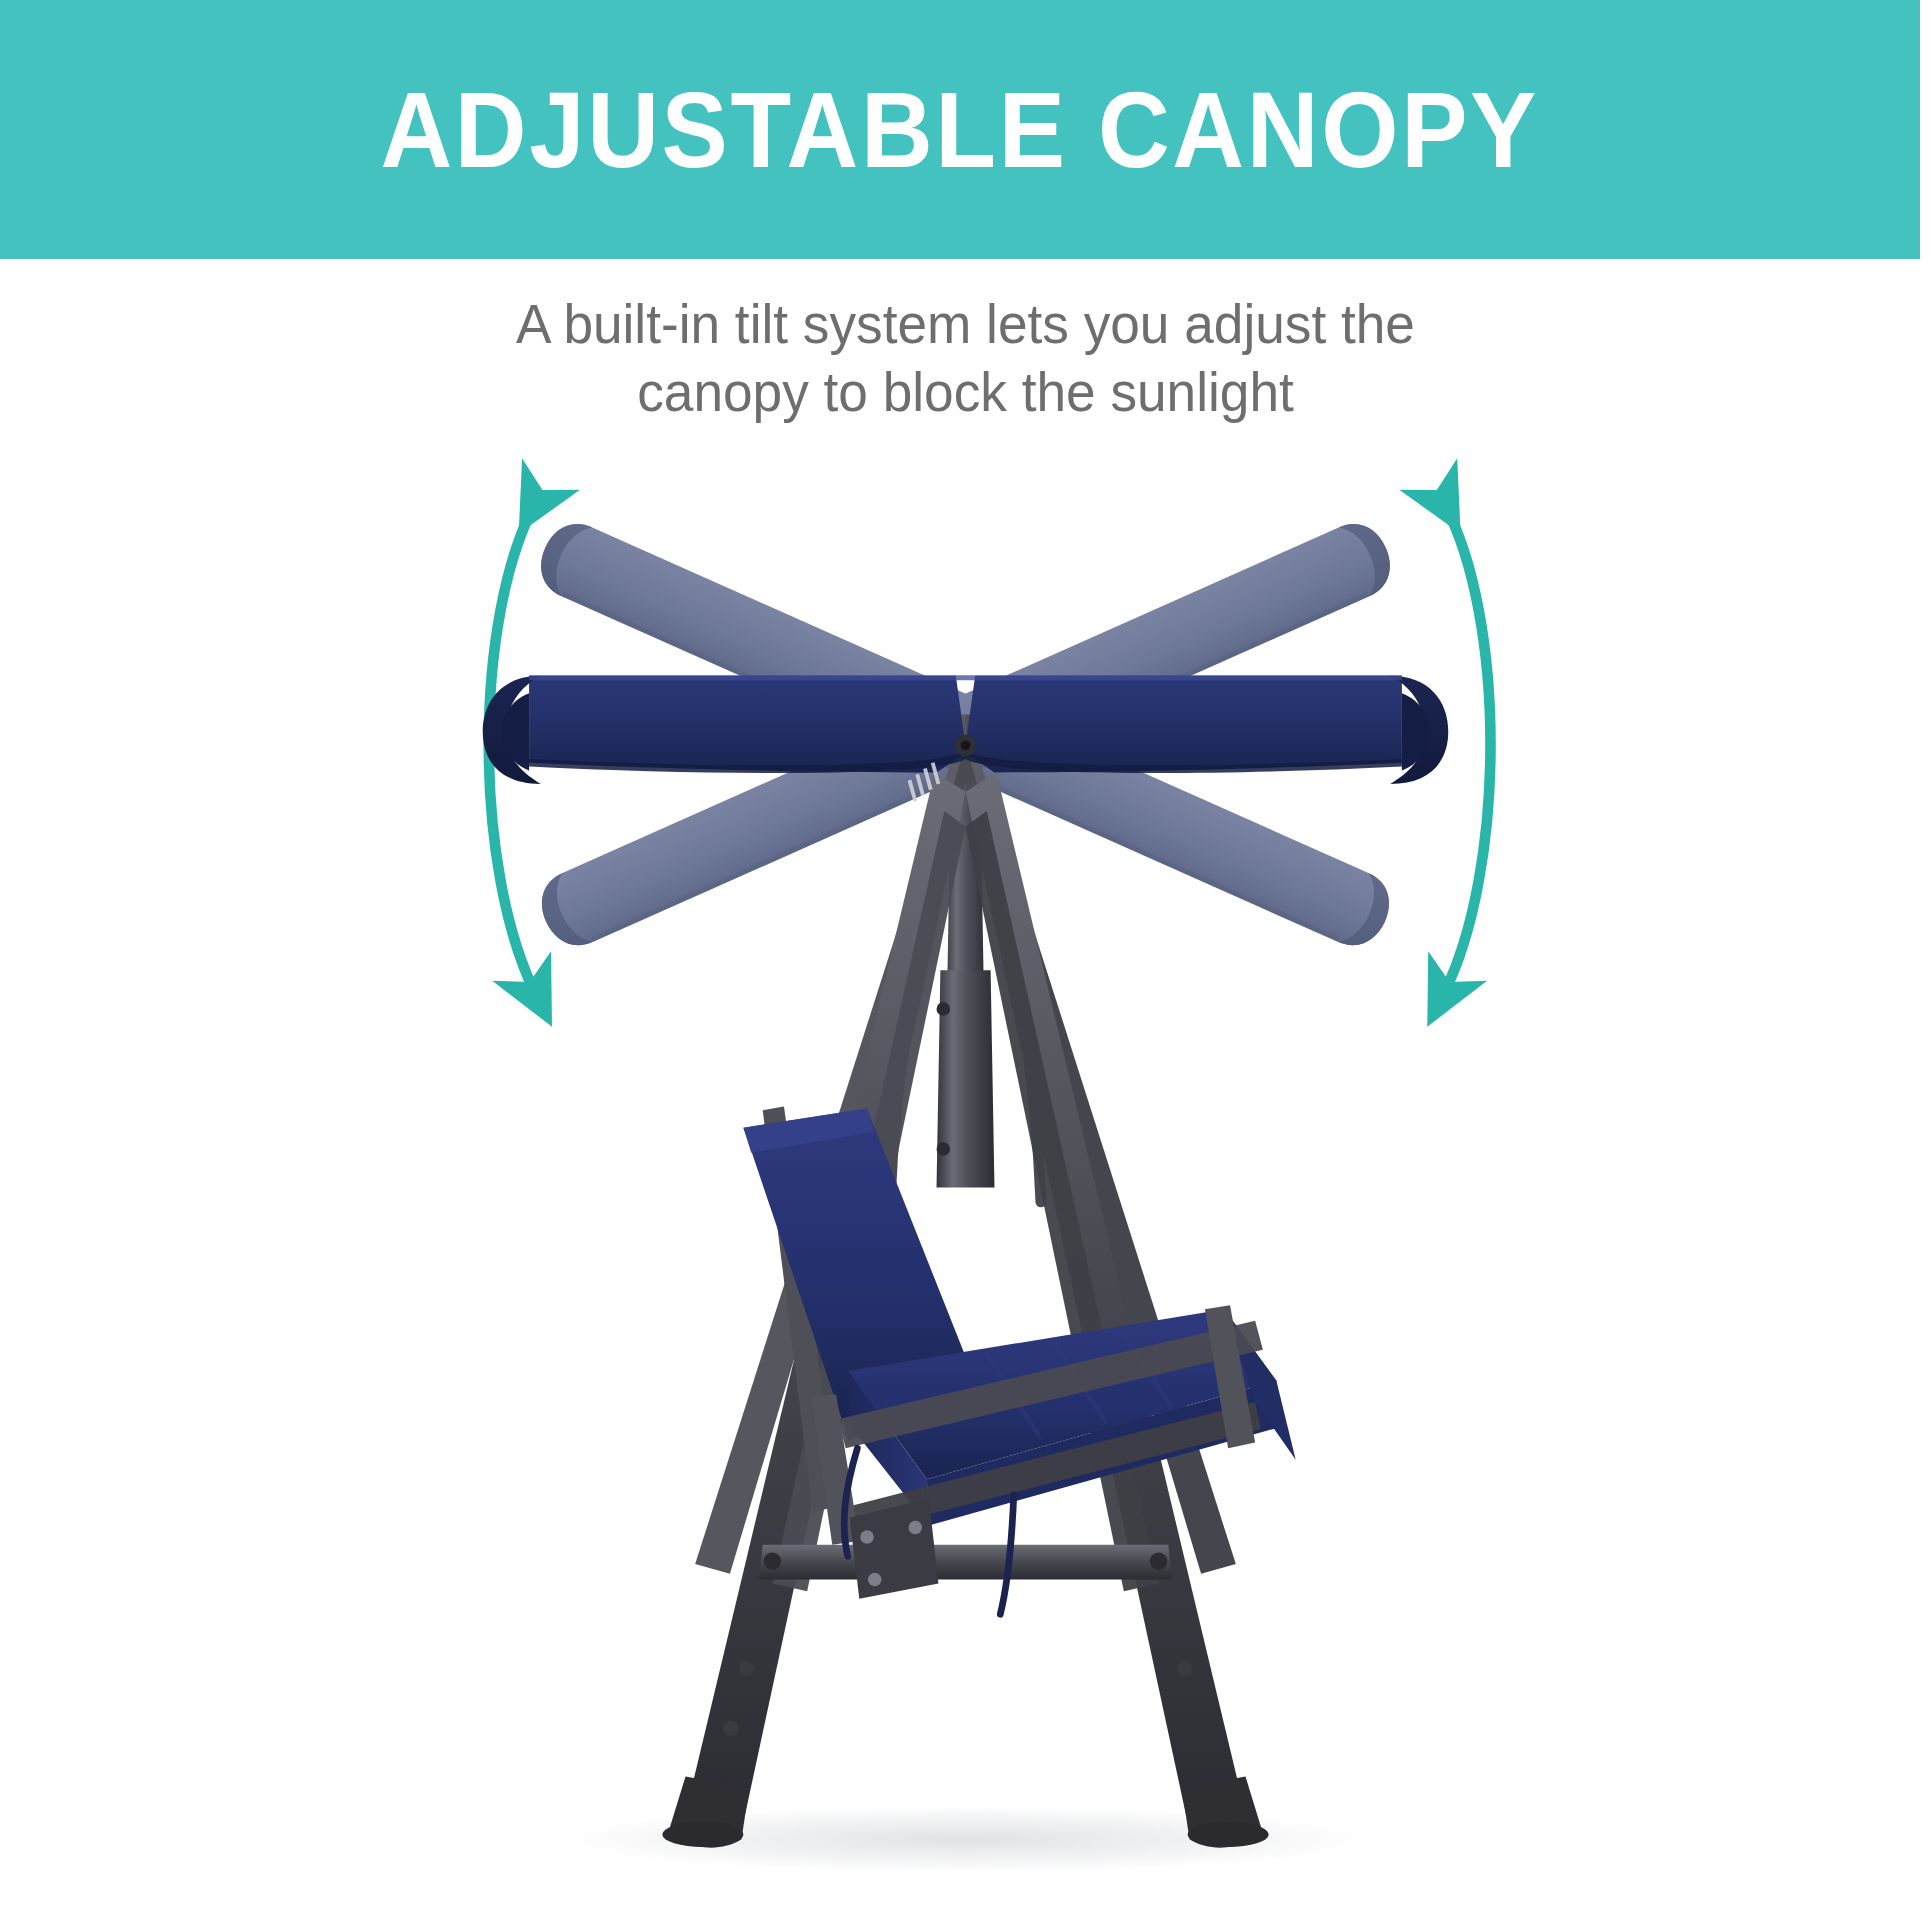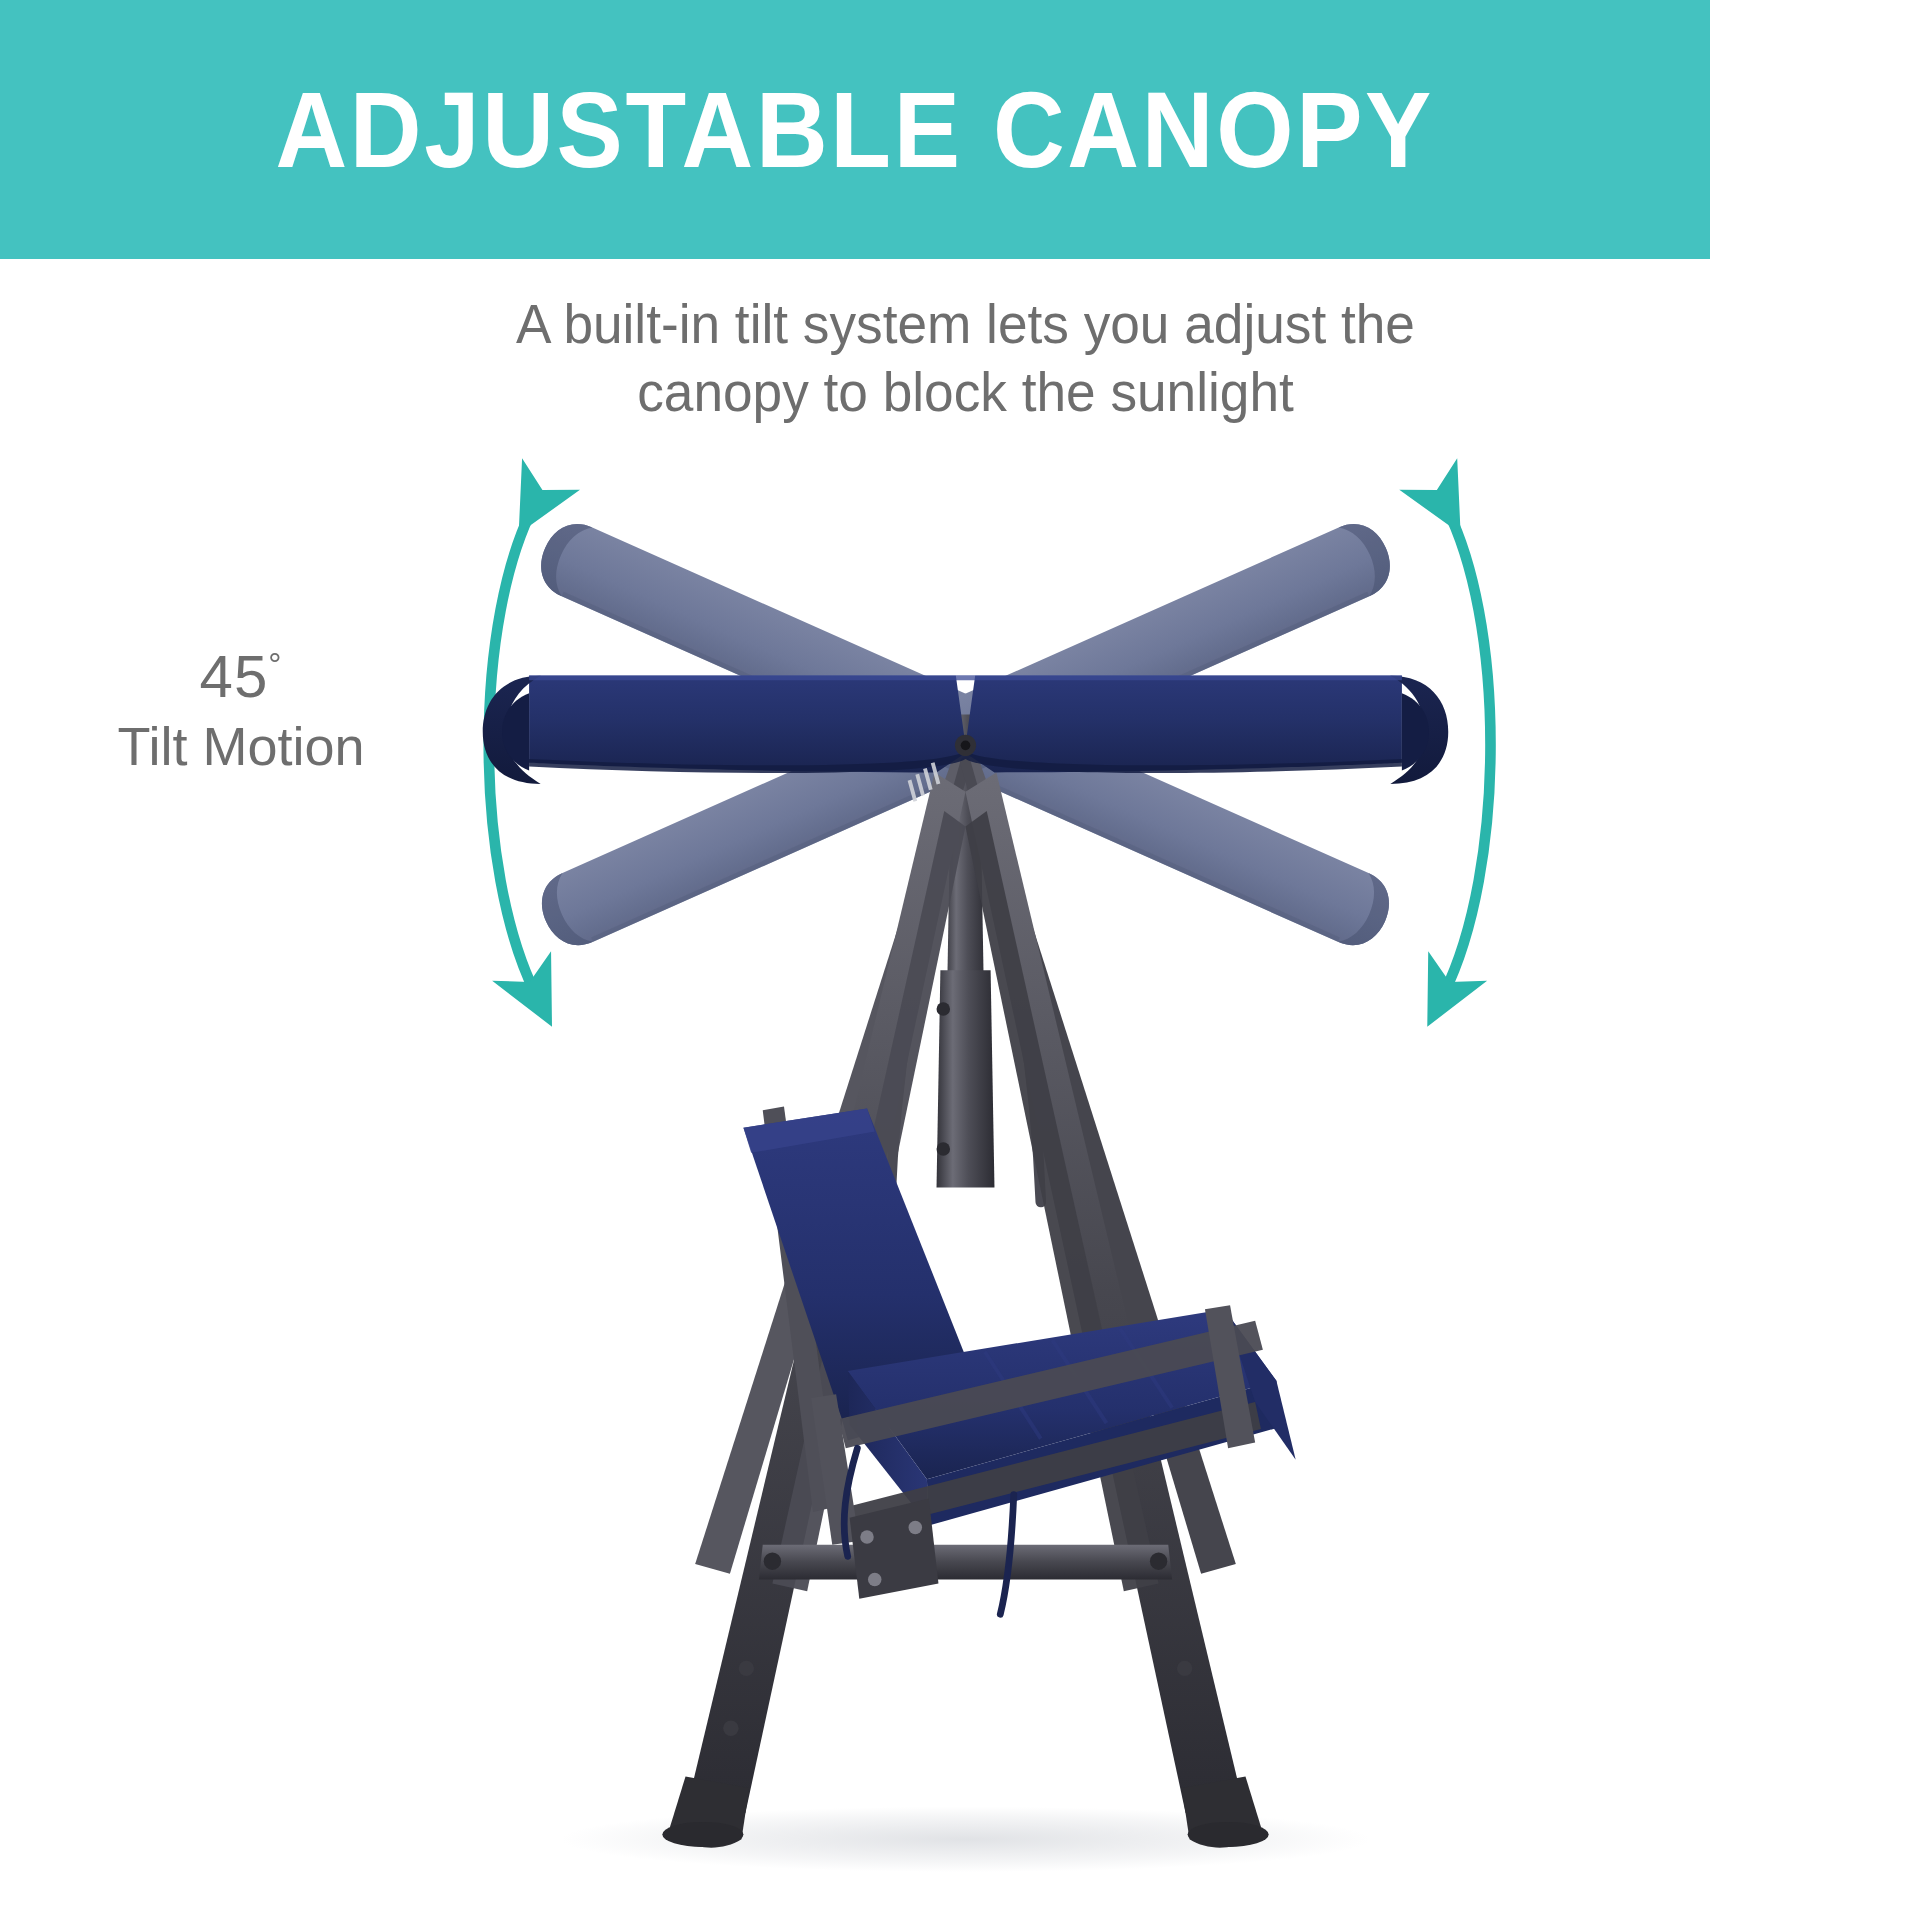--- a/index.html
+++ b/index.html
@@ -16,21 +16,21 @@
     height: 1931px;
     background: #ffffff;
     overflow: hidden;
   }
 
   
   #banner {
     position: absolute;
     left: 0;
     top: 0;
-    width: 1710px;
+    width: 1920px;
     height: 259px;
     background: #44c2c0;
     display: flex;
     align-items: center;
     justify-content: center;
   }
   #banner-title {
     color: #ffffff;
     font-family: "Liberation Sans", sans-serif;
     font-weight: bold;
@@ -103,24 +103,20 @@
 
   <div id="banner">
     <div id="banner-title">ADJUSTABLE CANOPY</div>
   </div>
 
   <div id="subtitle">
     <span class="sub-line">A built-in tilt system lets you adjust the</span>
     <span class="sub-line">canopy to block the sunlight</span>
   </div>
 
-  <div id="tilt-label">
-    <span class="deg"><span>45</span><sup>°</sup></span>
-    <span class="motion">Tilt Motion</span>
-  </div>
 
   <div id="stage">
     <svg width="1931" height="1931" viewBox="0 0 2000 2000" xmlns="http://www.w3.org/2000/svg">
       <defs>
 
         <linearGradient id="gNavy" x1="0" y1="0" x2="0" y2="1">
           <stop offset="0%" stop-color="#2b3878"></stop>
           <stop offset="45%" stop-color="#243169"></stop>
           <stop offset="100%" stop-color="#1a2450"></stop>
         </linearGradient>

